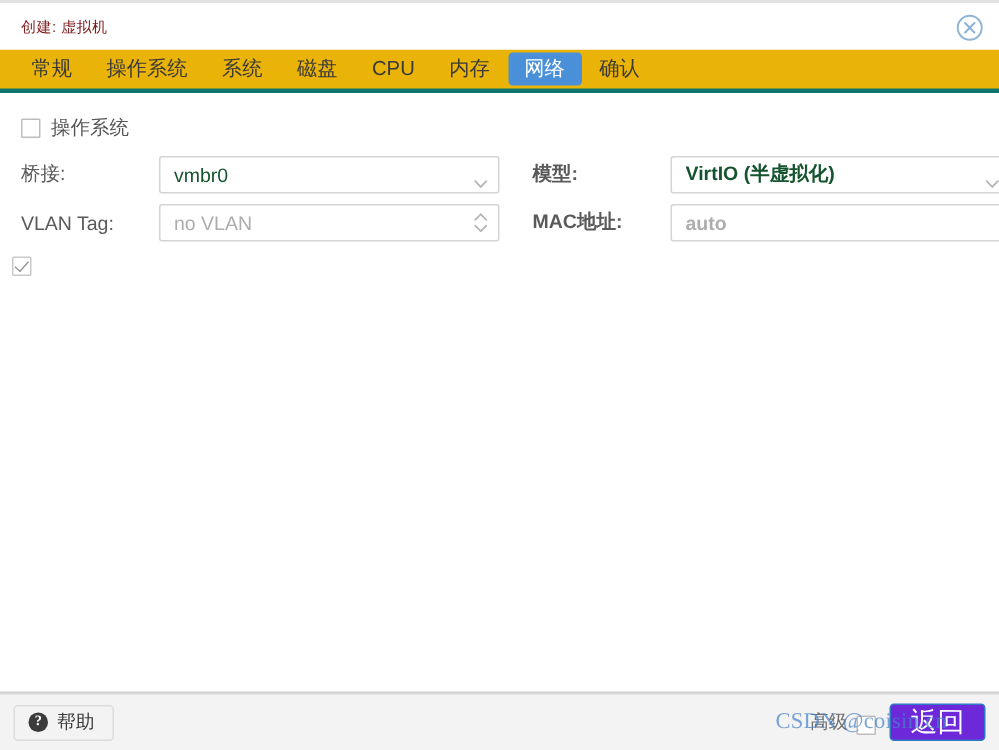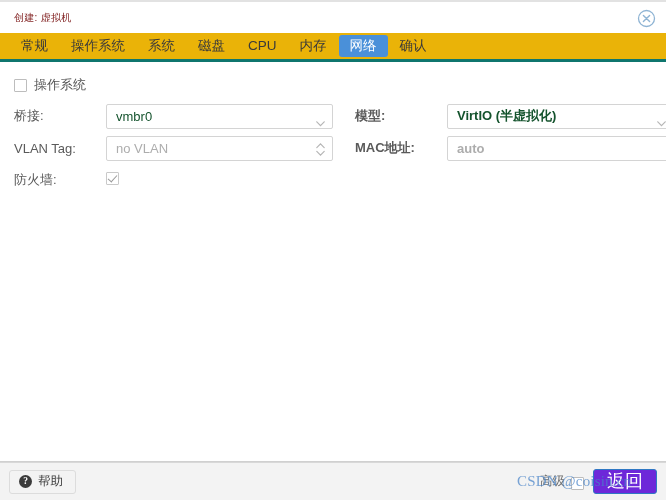--- a/index.html
+++ b/index.html
@@ -302,21 +302,20 @@
             <span class="spinner">
               <svg width="9" height="13" viewBox="0 0 9 13">
                 <path d="M0.8 4.6 L4.5 0.9 L8.2 4.6" fill="none" stroke="#b6b6b6" stroke-width="1.2" stroke-linecap="round"></path>
                 <path d="M0.8 8.4 L4.5 12.1 L8.2 8.4" fill="none" stroke="#b6b6b6" stroke-width="1.2" stroke-linecap="round"></path>
               </svg>
             </span>
           </span>
         </div>
 
         <div class="frow">
-          <span class="flabel">防火墙:</span>
           <span class="fctl">
             <span class="cbox checked grey"></span>
           </span>
         </div>
 
       </div>
 
       <div class="col right">
 
         <div class="frow">

